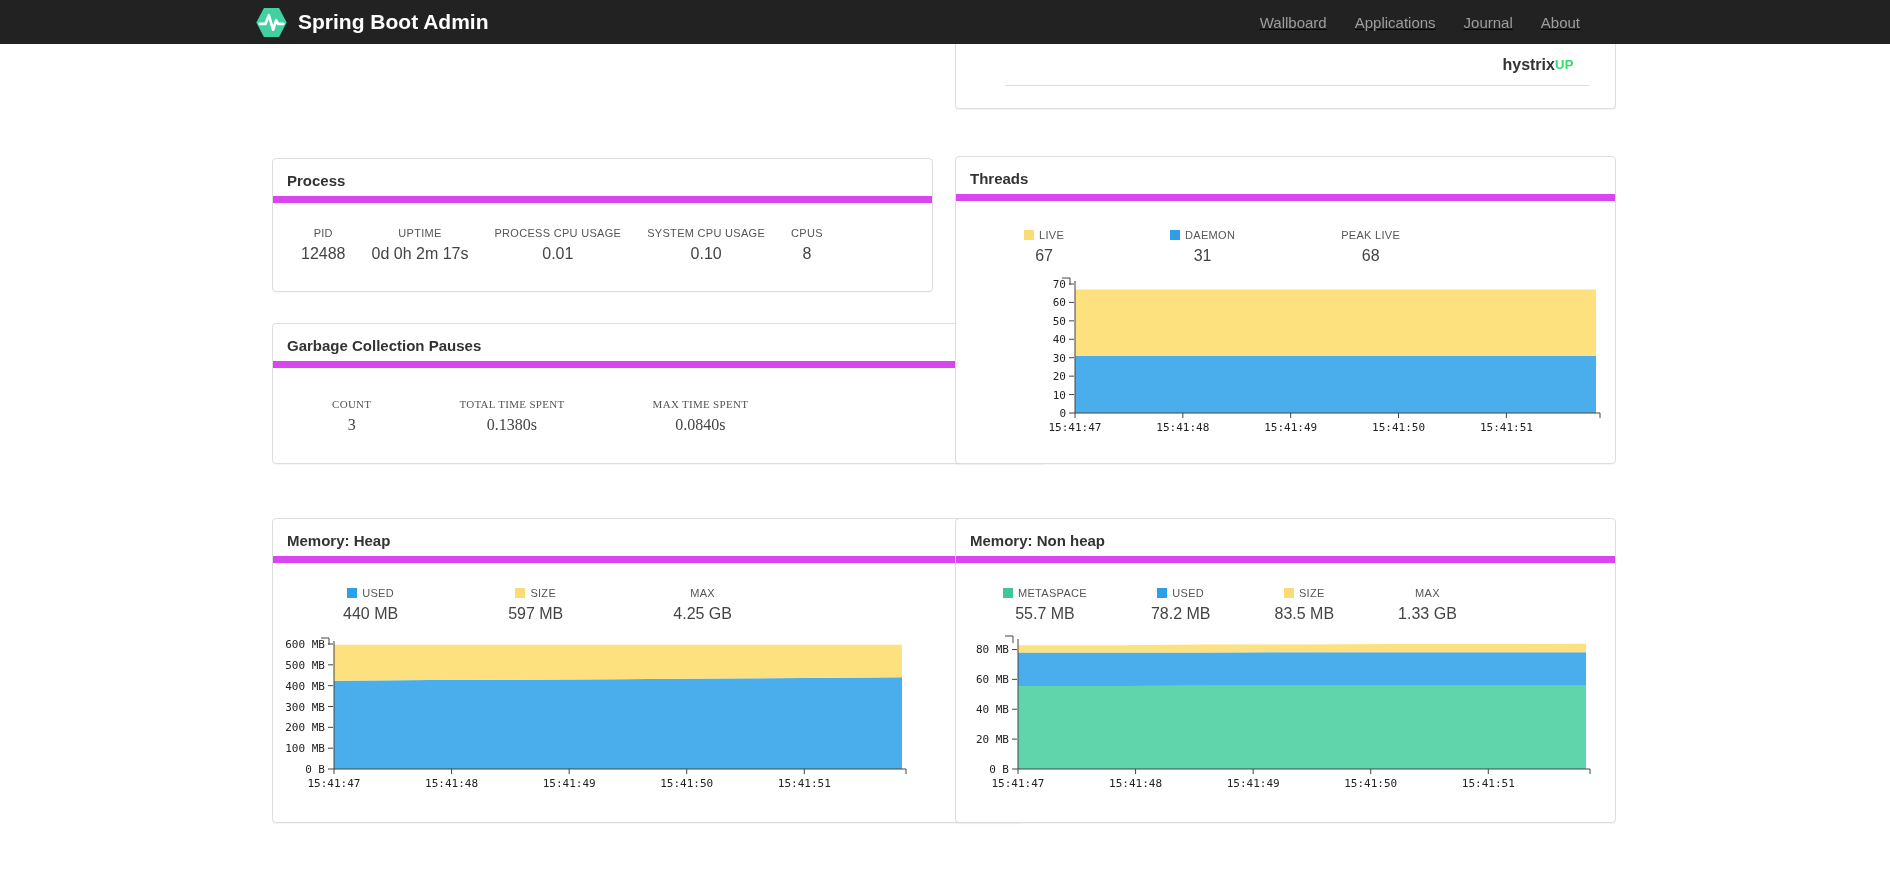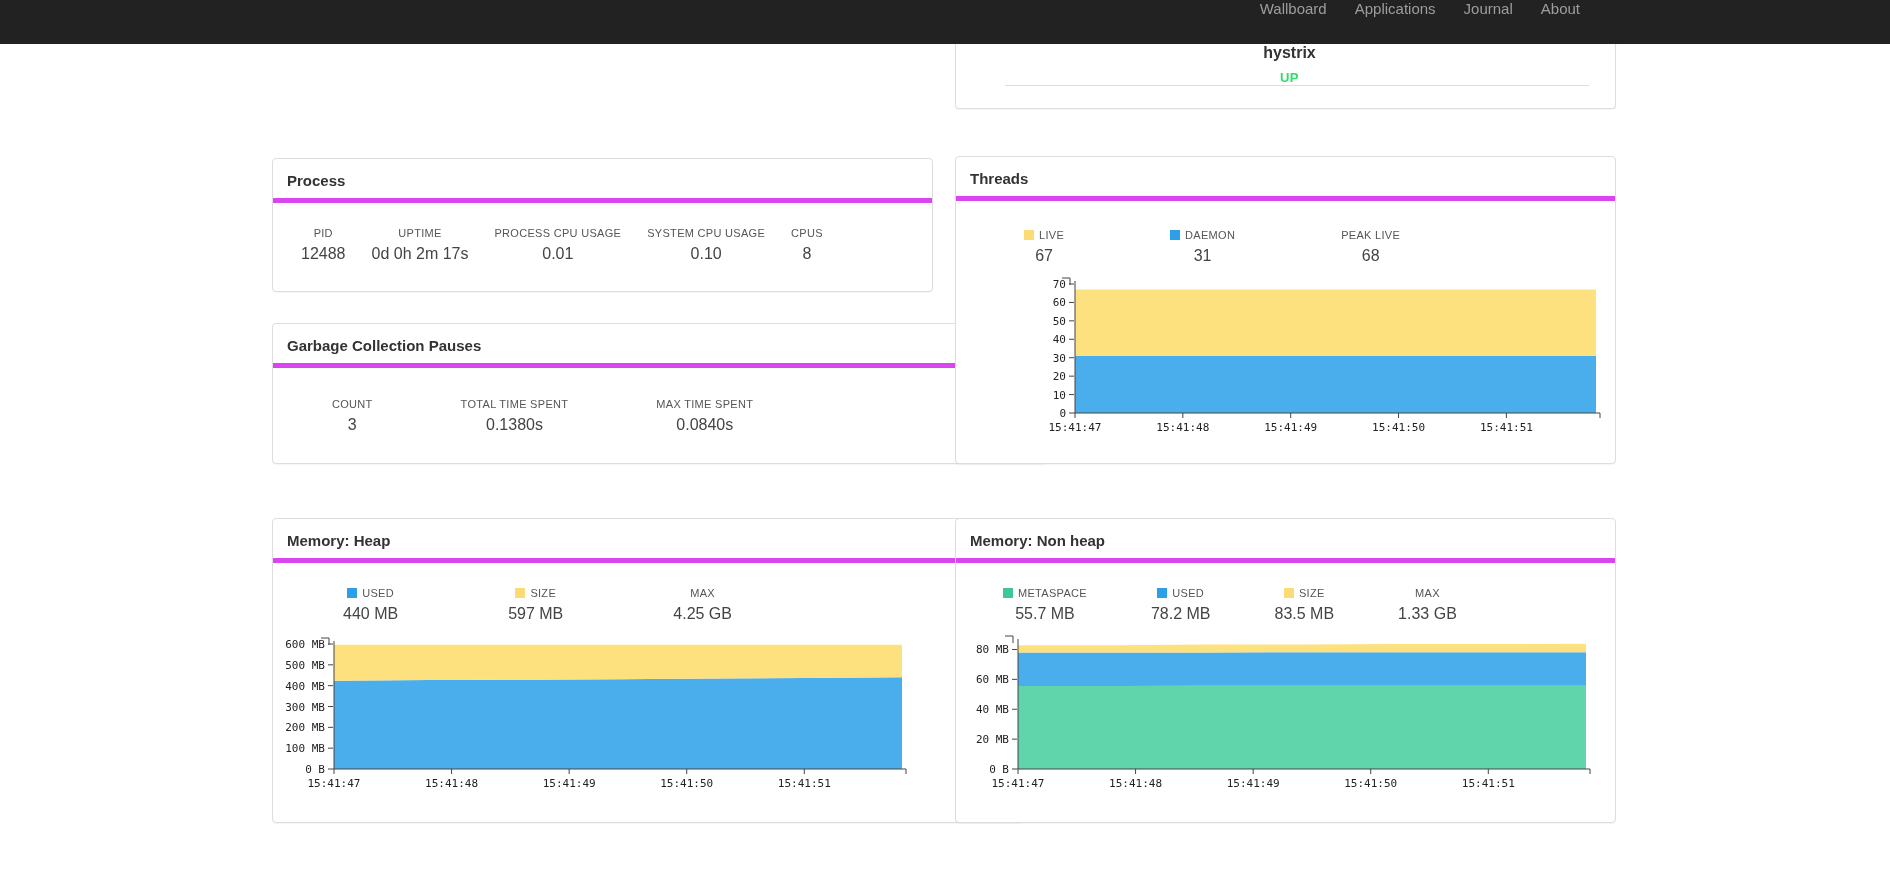--- a/index.html
+++ b/index.html
@@ -5,60 +5,67 @@
   html,body{margin:0;padding:0;}
   body{
     width:1890px;height:892px;overflow:hidden;background:#fff;
     font-family:"Liberation Sans", sans-serif;position:relative;
   }
   
   .navbar{position:absolute;top:0;left:0;width:1890px;height:44px;background:#222;}
   .brand{position:absolute;left:255px;top:0;height:44px;display:flex;align-items:center;gap:10px;}
   .brand-logo{width:33px;height:33px;display:block;}
   .brand-title{color:#ffffff;font-size:21px;font-weight:bold;white-space:nowrap;}
-  .nav-links{position:absolute;right:296px;top:0;height:44px;display:flex;align-items:flex-start;}
+  .nav-links{position:absolute;right:296px;top:0;height:44px;display:flex;align-items:center;text-decoration:underline;}
   .nav-link{color:#9d9d9d;font-size:15px;padding:0 14px;cursor:pointer;white-space:nowrap;text-decoration:none;}
   
   .panel{position:absolute;background:#fff;border:1px solid #ddd;border-radius:4px;
          box-shadow:0 1px 1px rgba(0,0,0,0.04);box-sizing:border-box;}
-  .panel-heading{height:44px;line-height:43px;padding:0 14px;border-bottom:5px solid #d946ef;
+  .panel-heading{height:44px;line-height:43px;padding:0 14px;border-bottom:7px solid #d946ef;
                  font-size:15px;font-weight:bold;color:#333;box-sizing:border-box;}
   #panel-status{left:955px;top:44px;width:661px;height:65px;border-top:none;border-radius:0 0 4px 4px;}
   #panel-process{left:272px;top:158px;width:661px;height:134px;}
   #panel-gc{left:272px;top:323px;width:775px;height:141px;}
   #panel-threads{left:955px;top:156px;width:661px;height:308px;}
   #panel-heap{left:272px;top:518px;width:752px;height:305px;}
   #panel-nonheap{left:955px;top:518px;width:661px;height:305px;}
   
-  .app-row{height:41px;display:flex;align-items:center;justify-content:space-between;
-           padding:0 41px 0 49px;cursor:pointer;flex-direction:column;}
+  .app-row{height:41px;display:flex;align-items:center;justify-content:flex-end;
+           padding:0 41px 0 49px;cursor:pointer;}
   .app-name{font-size:16px;font-weight:bold;color:#333;}
   .app-status{font-size:13px;font-weight:bold;letter-spacing:0.5px;}
   .app-divider{border-top:1px solid #ddd;margin:0 26px 0 49px;}
   
   .stats{display:flex;padding-left:15px;box-sizing:border-box;}
   .stat{text-align:center;}
   .stat .lbl{font-size:11px;color:#555;letter-spacing:0.3px;white-space:nowrap;}
   .stat .val{font-size:16px;color:#444;margin-top:6px;white-space:nowrap;}
   .swatch{display:inline-block;width:10px;height:10px;margin-right:5px;vertical-align:-1px;}
   .pt24{padding-top:24px;} .pt28{padding-top:28px;} .pt30{padding-top:30px;}
-  .pad13 .stat{padding:0 13px;} .pad44 .stat{padding:0 44px;} .pad53 .stat{padding:0 53px;}
+  .pad13 .stat{padding:0 13px;} .pad44 .stat{padding:0 44px;font-family:Liberation Serif, serif;} .pad53 .stat{padding:0 53px;}
   .pad55 .stat{padding:0 55px;} .pad32 .stat{padding:0 32px;}
   
   .chart{position:absolute;overflow:visible;}
   #threads-chart{left:15px;top:114px;}
   #heap-chart{left:15px;top:110px;}
   #nonheap-chart{left:15px;top:110px;}
   svg.chart{overflow:visible;}
   svg.chart text{font-family:"DejaVu Sans Mono", monospace;font-size:11px;fill:#222;}
 </style>
 </head>
 <body>
 
 <div class="navbar">
+  <div class="brand">
+    <svg class="brand-logo" viewBox="0 0 100 100">
+      <polygon points="27,6 73,6 96,50 73,94 27,94 4,50" fill="#41d0a2"></polygon>
+      <polyline points="14,54 32,54 42,28 55,72 64,43 70,54 86,54" fill="none" stroke="#ffffff" stroke-width="8" stroke-linecap="round" stroke-linejoin="round"></polyline>
+    </svg>
+    <span class="brand-title">Spring Boot Admin</span>
+  </div>
   <div class="nav-links">
     <a class="nav-link">Wallboard</a>
     <a class="nav-link">Applications</a>
     <a class="nav-link">Journal</a>
     <a class="nav-link">About</a>
   </div>
 </div>
 
 <div class="panel" id="panel-status">
   <div class="app-row">

